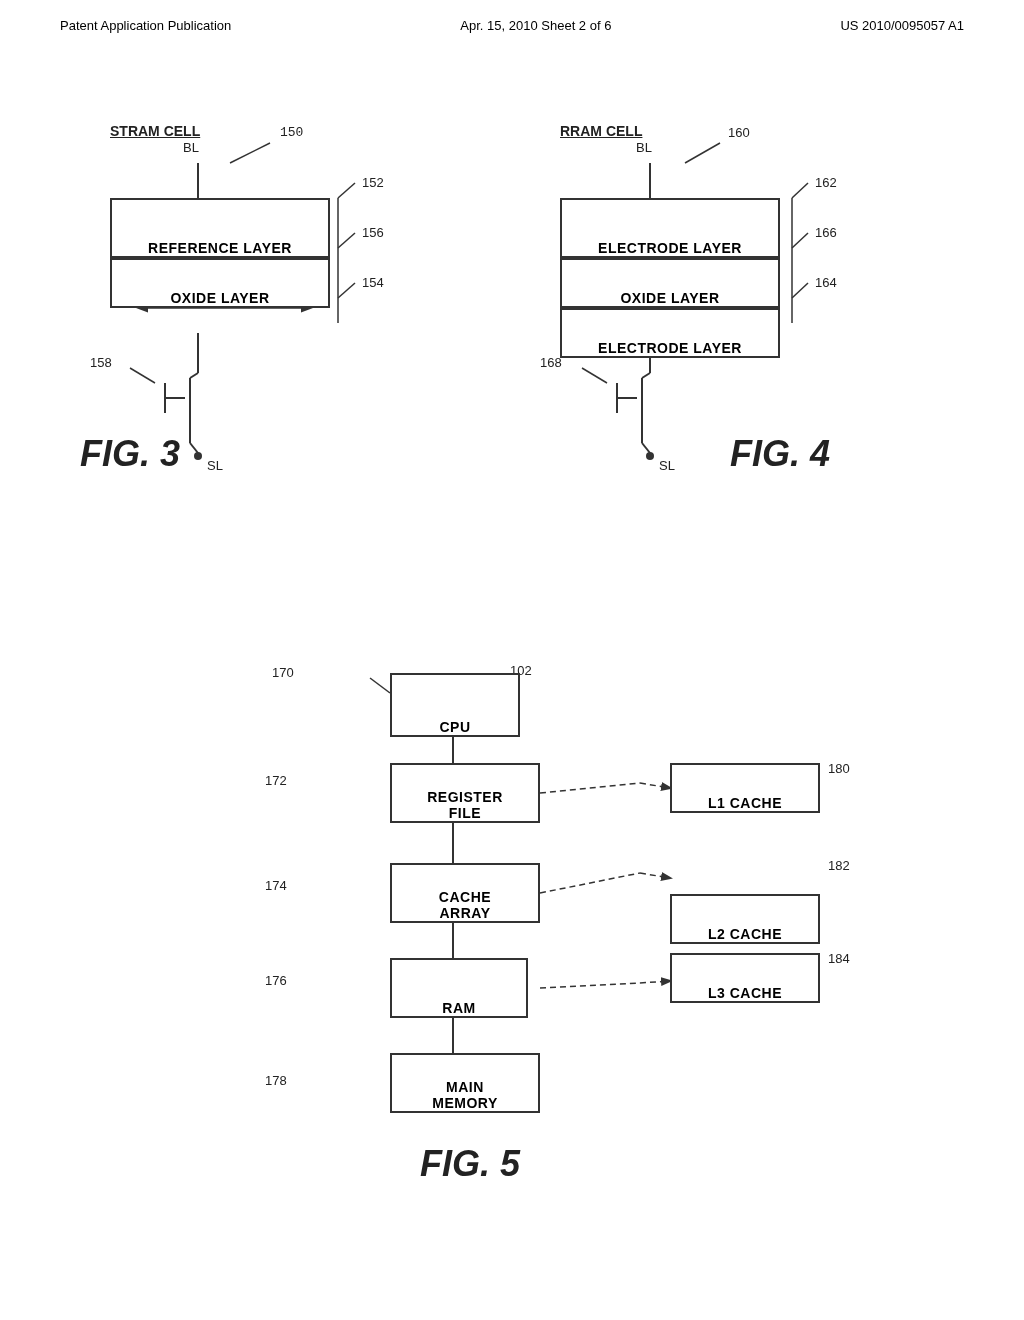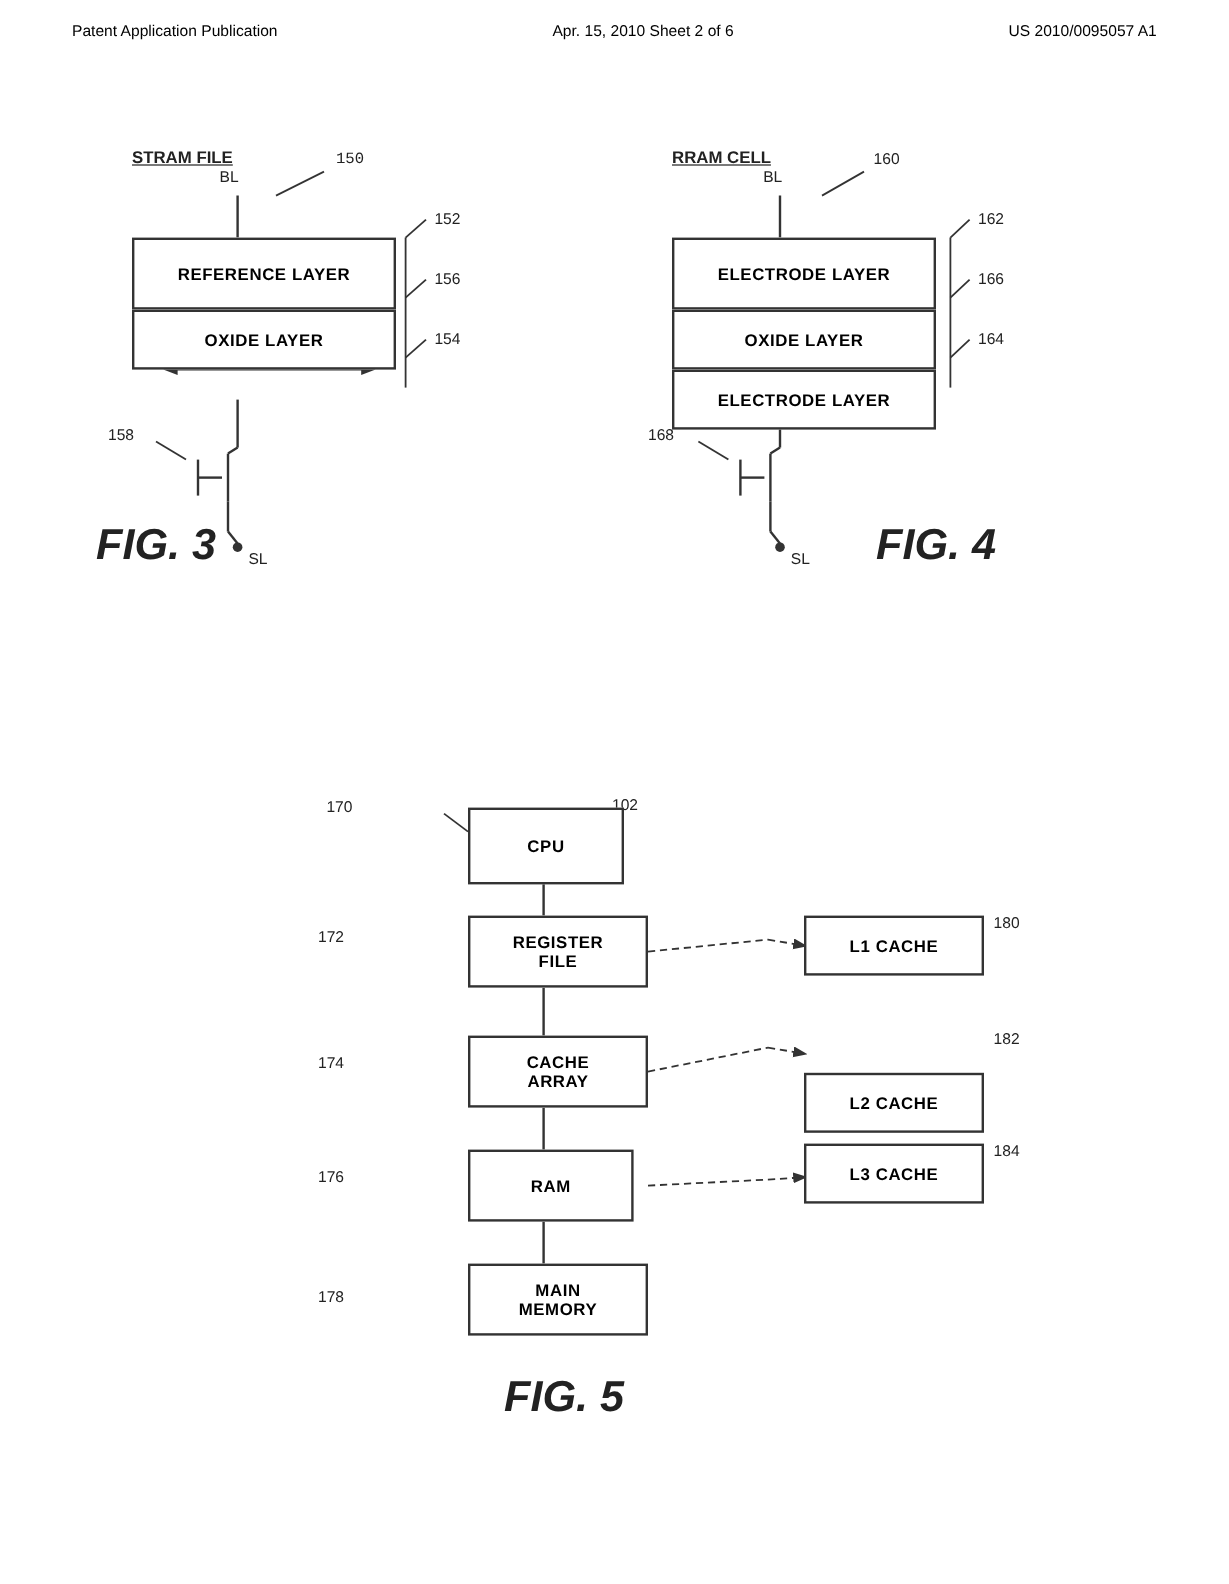--- a/index.html
+++ b/index.html
@@ -35,21 +35,21 @@
       height: 1260px;
       margin-top: 10px;
     }
 
     
     .box {
       position: absolute;
       border: 2px solid #333;
       background: #fff;
       display: flex;
-      align-items: center;
+      align-items: flex-end;
       justify-content: center;
       text-align: center;
       font-size: 14px;
       font-weight: bold;
       letter-spacing: 0.5px;
     }
 
     .label {
       position: absolute;
       font-size: 13px;
@@ -173,21 +173,21 @@
       <defs>
         <marker id="arrow" markerWidth="8" markerHeight="8" refX="6" refY="3" orient="auto">
           <path d="M0,0 L0,6 L8,3 z" fill="#333"></path>
         </marker>
         <marker id="arrow-start" markerWidth="8" markerHeight="8" refX="2" refY="3" orient="auto-start-reverse">
           <path d="M0,0 L0,6 L8,3 z" fill="#333"></path>
         </marker>
       </defs>
     </svg>
 
-    <div class="underline-label" style="left:110px; top:80px;">STRAM FILE</div>
+    <div class="underline-label" style="left:110px; top:80px;">STRAM CELL</div>
 
     <div class="label" style="left:183px; top:97px;">BL</div>
 
     <div class="label" style="left:280px; top:82px;font-family:Liberation Mono, monospace;">150</div>
 
     <div class="label" style="left:362px; top:132px;">152</div>
 
     <div class="label" style="left:362px; top:182px;">156</div>
 
     <div class="label" style="left:362px; top:232px;">154</div>

